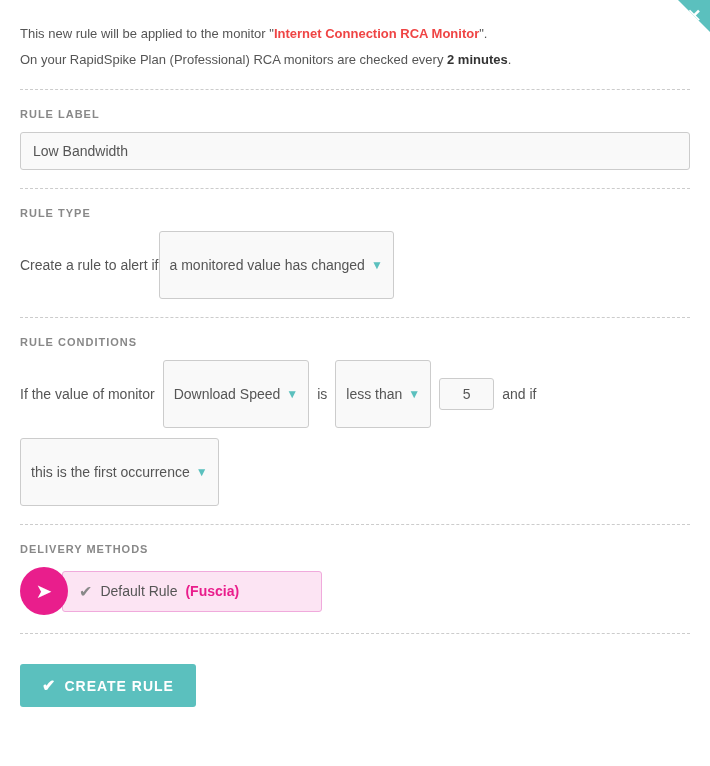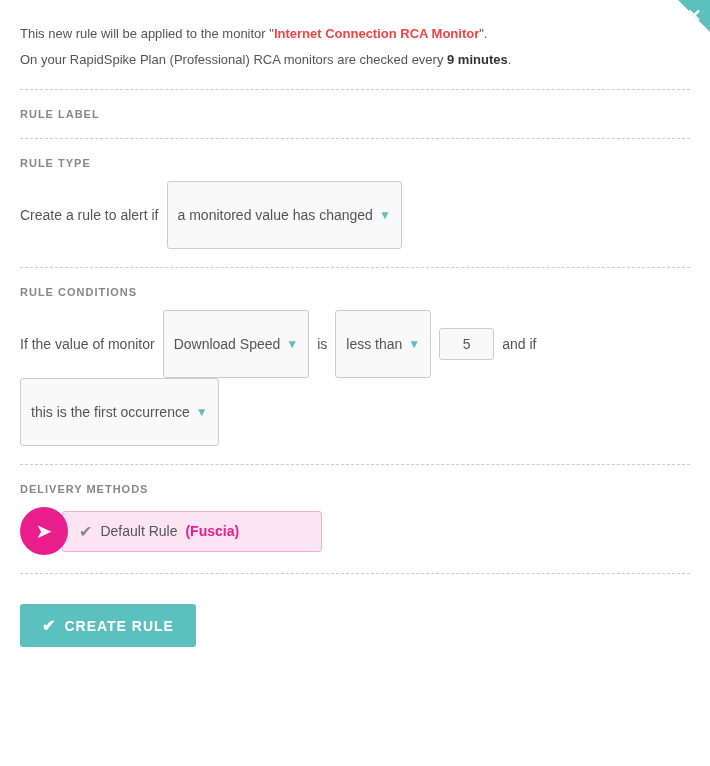--- a/index.html
+++ b/index.html
@@ -92,21 +92,21 @@
       font-size: 14px;
       color: #555;
       background: #f9f9f9;
       outline: none;
     }
 
     .inline-row {
       display: flex;
       align-items: center;
       flex-wrap: wrap;
-      gap: 8px;
+      gap: 0;
       font-size: 14px;
       color: #555;
     }
 
     .dropdown {
       display: inline-flex;
       align-items: center;
       border: 1px solid #ccc;
       border-radius: 3px;
       background: #f9f9f9;
@@ -123,20 +123,21 @@
       font-size: 12px;
     }
 
     .conditions-row {
       display: flex;
       align-items: center;
       flex-wrap: wrap;
       gap: 8px;
       font-size: 14px;
       color: #555;
+      margin-bottom: 10px;
     }
 
     .value-input {
       width: 55px;
       padding: 7px 10px;
       border: 1px solid #ccc;
       border-radius: 3px;
       font-size: 14px;
       color: #555;
       background: #f9f9f9;
@@ -235,27 +236,28 @@
   <div class="close-btn">
     <span>✕</span>
   </div>
 
 
   <p class="description">
     <span>This new rule will be applied to the monitor "</span><strong>Internet Connection RCA Monitor</strong><span>".</span>
   </p>
 
   <p class="plan-info">
-    <span>On your RapidSpike Plan (Professional) RCA monitors are checked every </span><strong>9 minutes</strong><span>.</span>
+    <span>On your RapidSpike Plan (Professional) RCA monitors are checked every </span><strong>2 minutes</strong><span>.</span>
   </p>
 
   <hr class="divider">
 
   <div class="form-group">
     <div class="section-label">RULE LABEL</div>
+    <input class="input-field" type="text" value="Low Bandwidth" style="">
   </div>
 
   <hr class="divider">
 
   <div class="form-group">
     <div class="section-label">RULE TYPE</div>
     <div class="inline-row">
       <span>Create a rule to alert if</span>
       <div class="dropdown">
         <span>a monitored value has changed</span>

